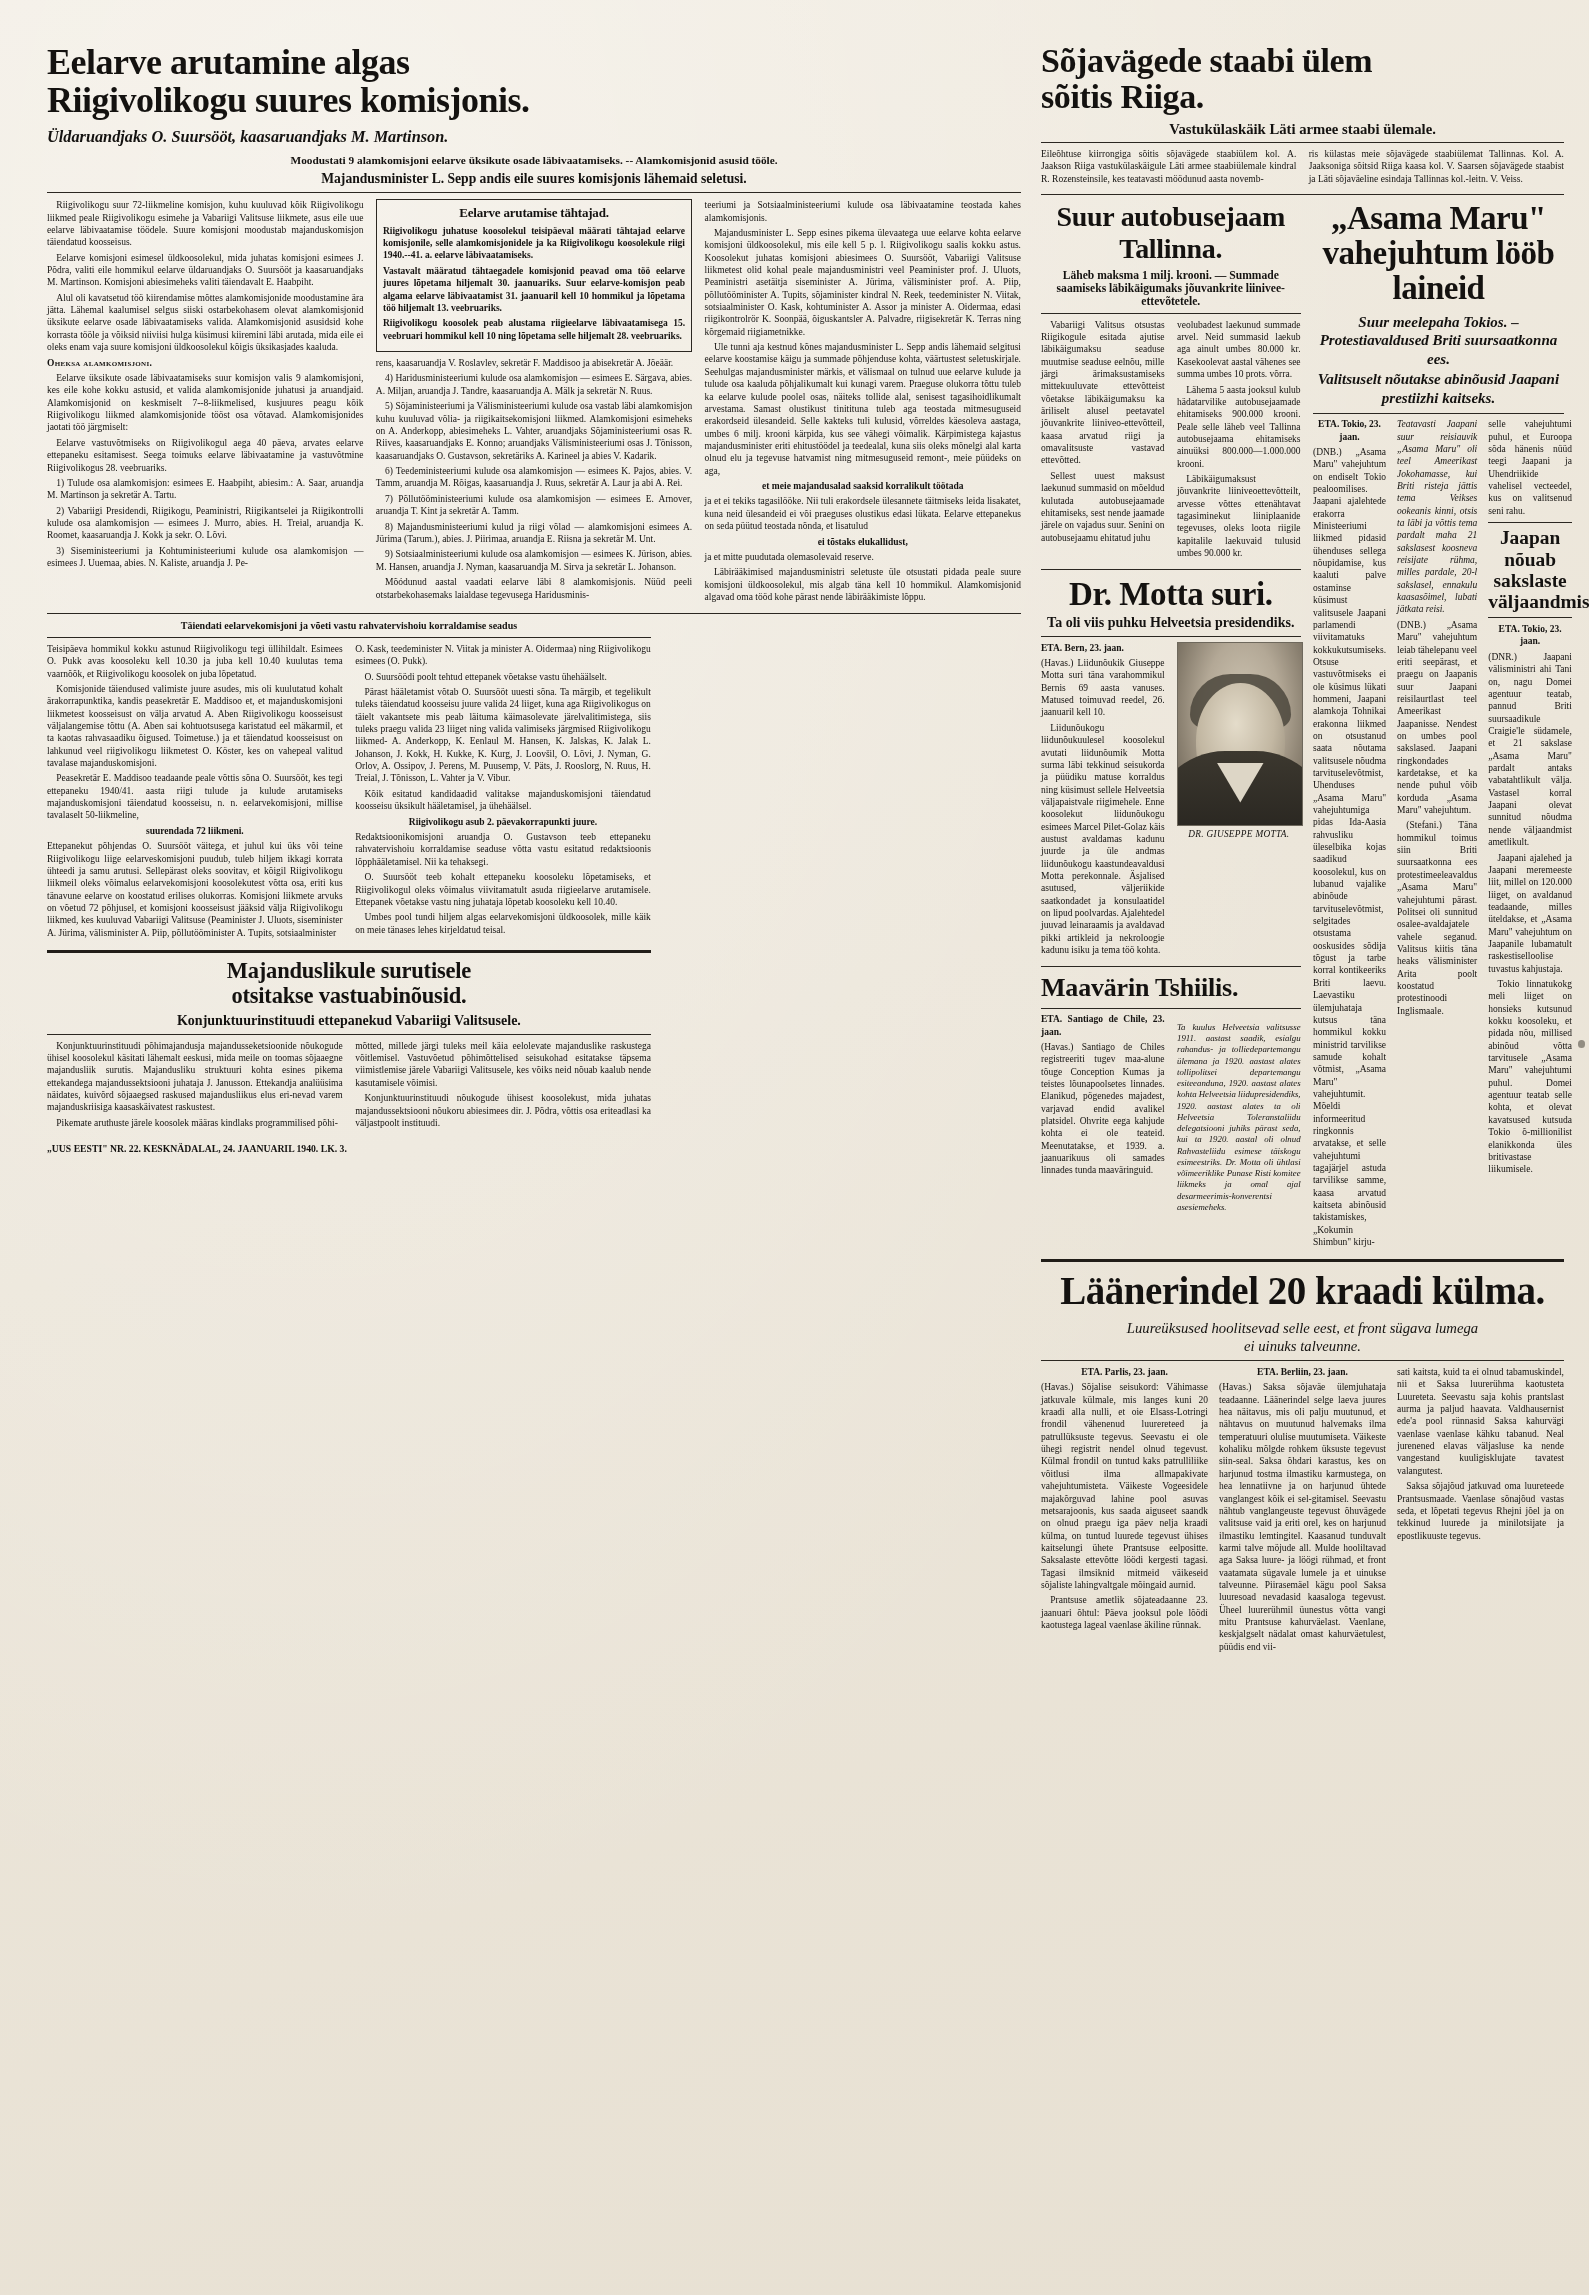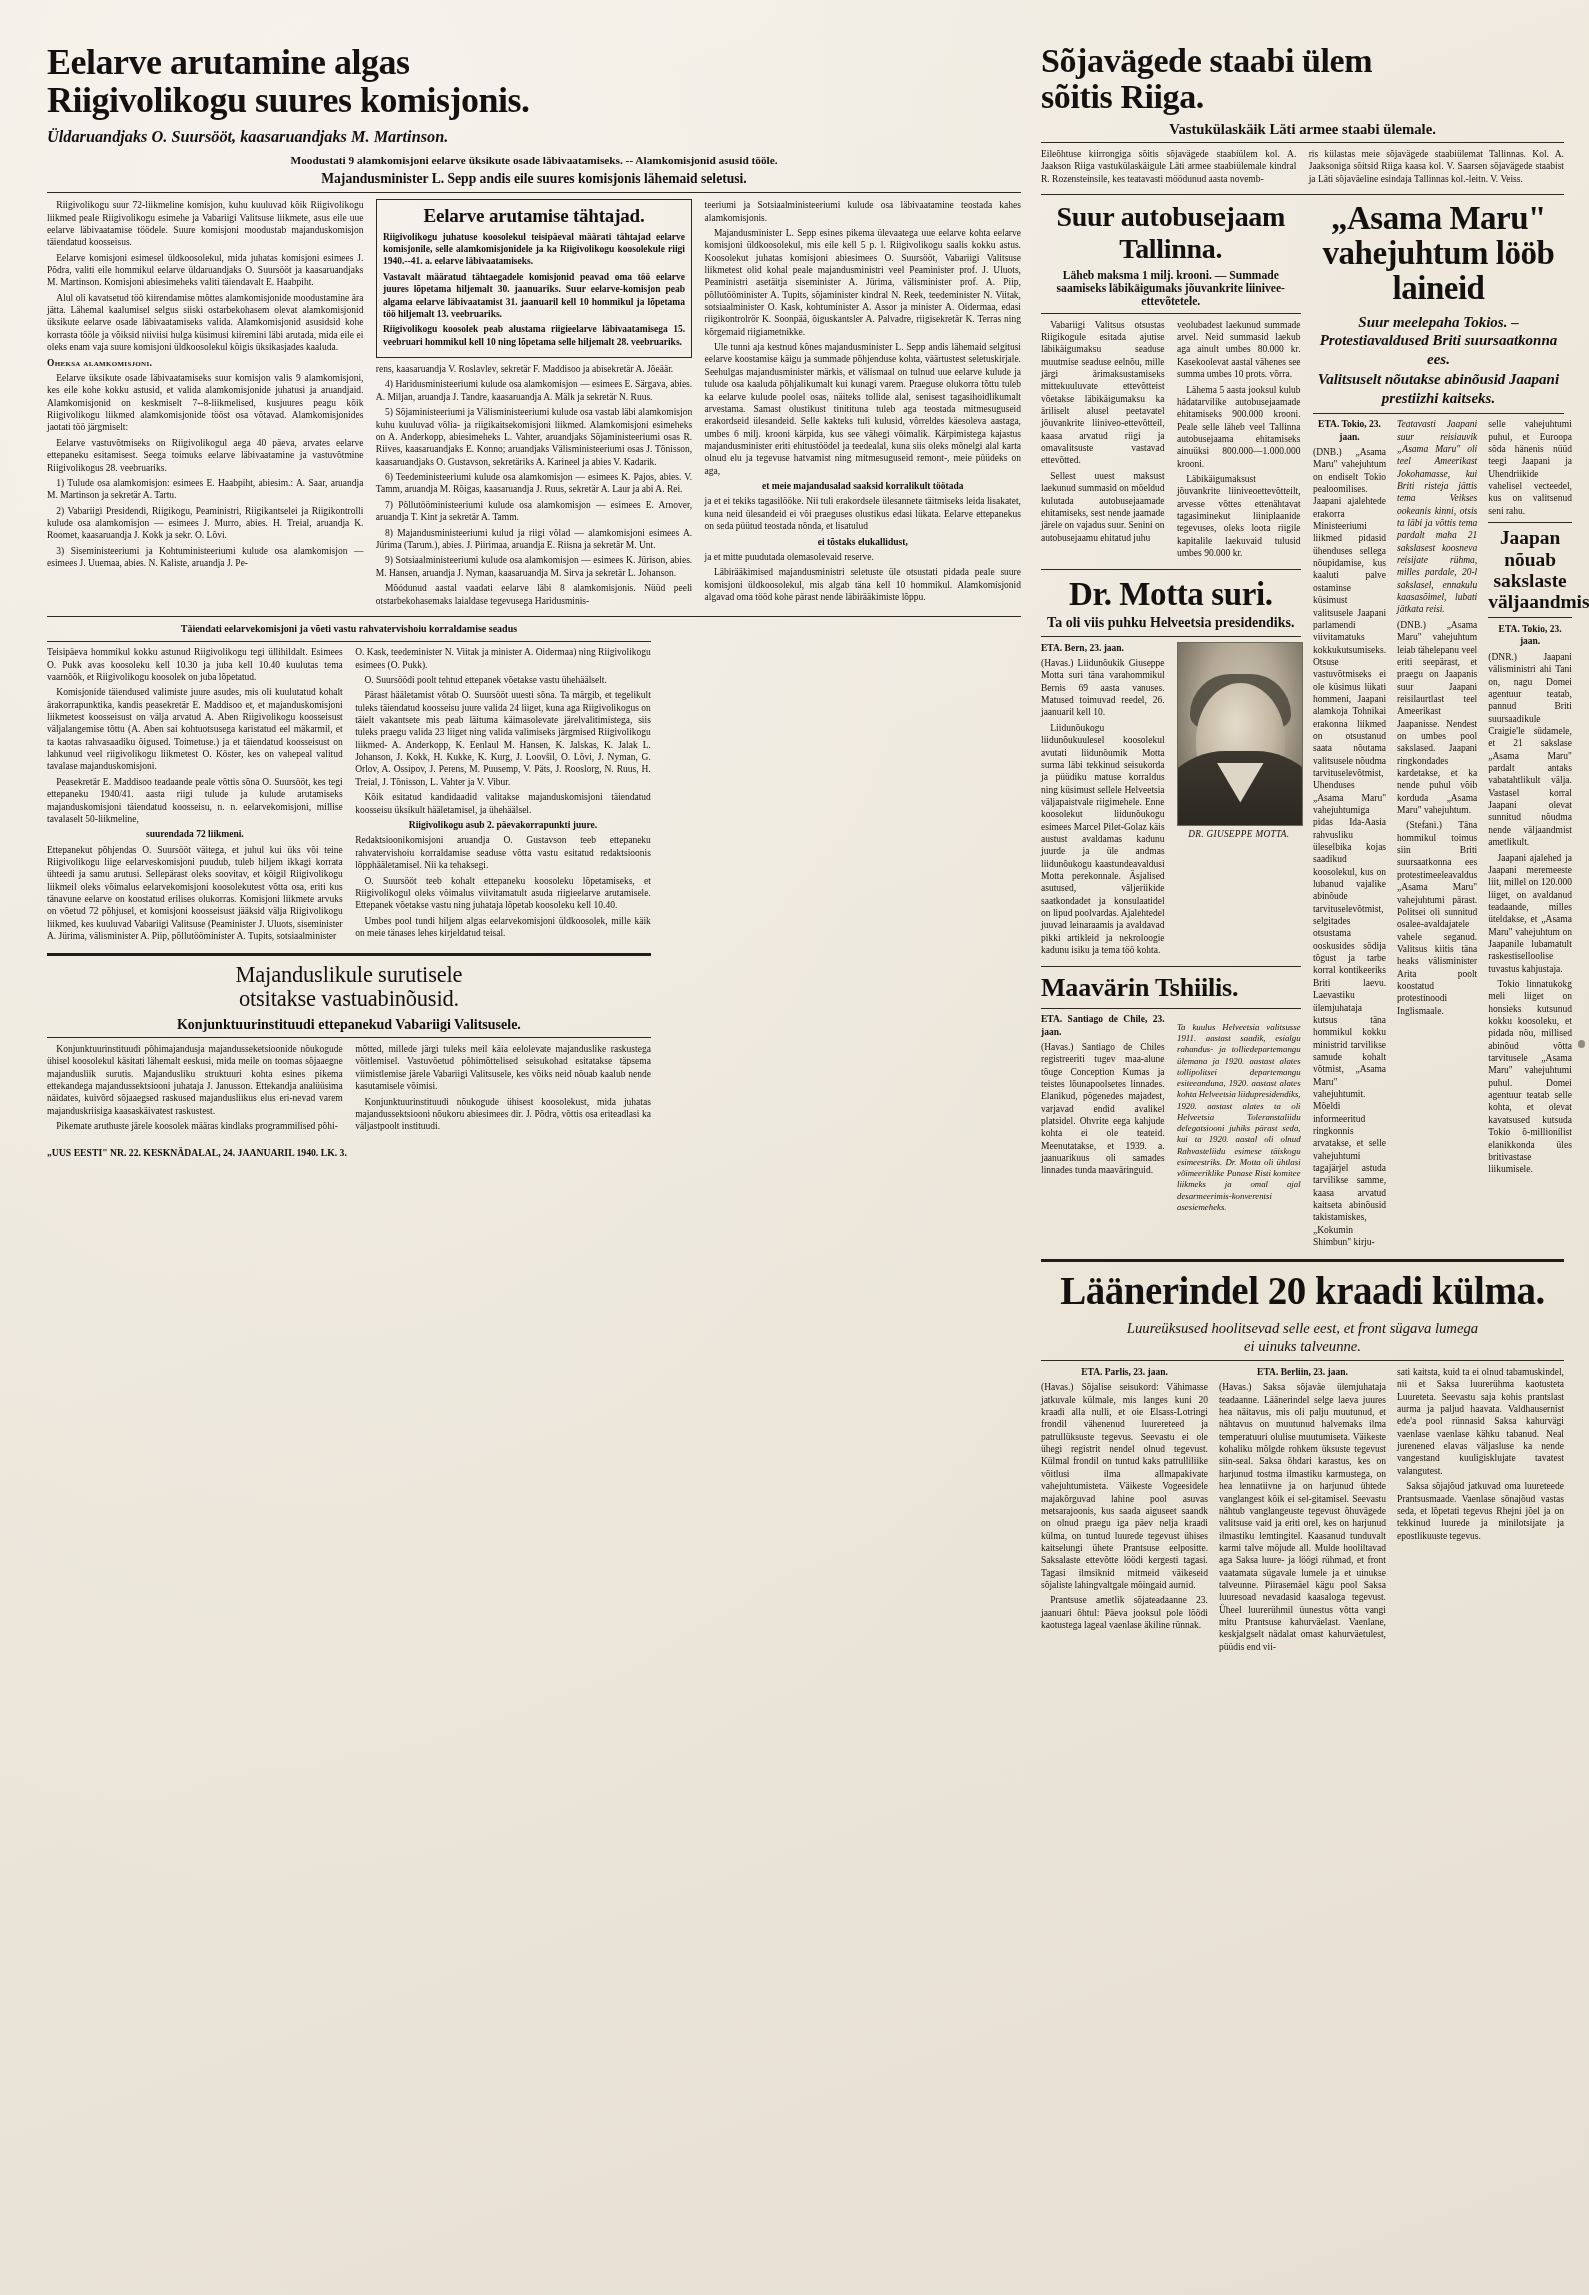--- a/index.html
+++ b/index.html
@@ -83,21 +83,21 @@
 
   
   .boxed {
     border: 0.8px solid #2b2721;
     padding: 4.7px 6.2px 6.2px 6.2px;
     box-sizing: border-box;
   }
   .boxed h3 {
     margin: 0 0 3.9px 0;
     text-align: center;
-    font-size: 19px;
+    font-size: 13px;
     font-weight: bold;
     letter-spacing: -0.2px;
   }
 
   
   .head-10 {
     font-size: 23px;
     font-weight: bold;
     text-align: center;
     letter-spacing: -0.2px;
@@ -107,21 +107,21 @@
     font-size: 10px;
     font-weight: bold;
     text-align: center;
     line-height: 1.25;
     margin-bottom: 3.9px;
   }
 
   
   .head-maj {
     font-size: 22.5px;
-    font-weight: normal;
+    font-weight: bold;
     text-align: center;
     line-height: 1.1;
     letter-spacing: -0.2px;
   }
   .sub-maj {
     font-size: 14px;
     font-weight: bold;
     text-align: center;
     margin-top: 4.7px;
   }

